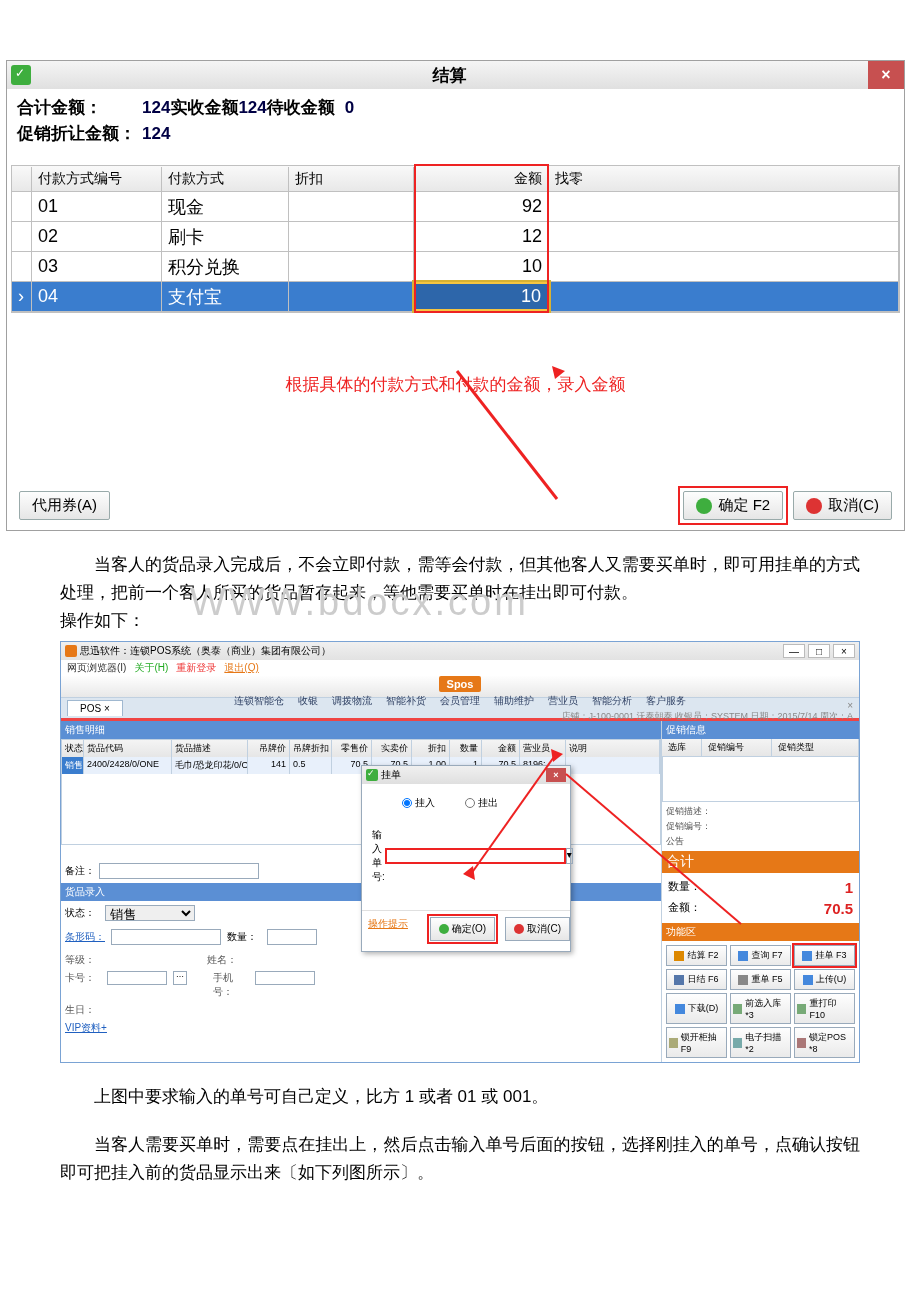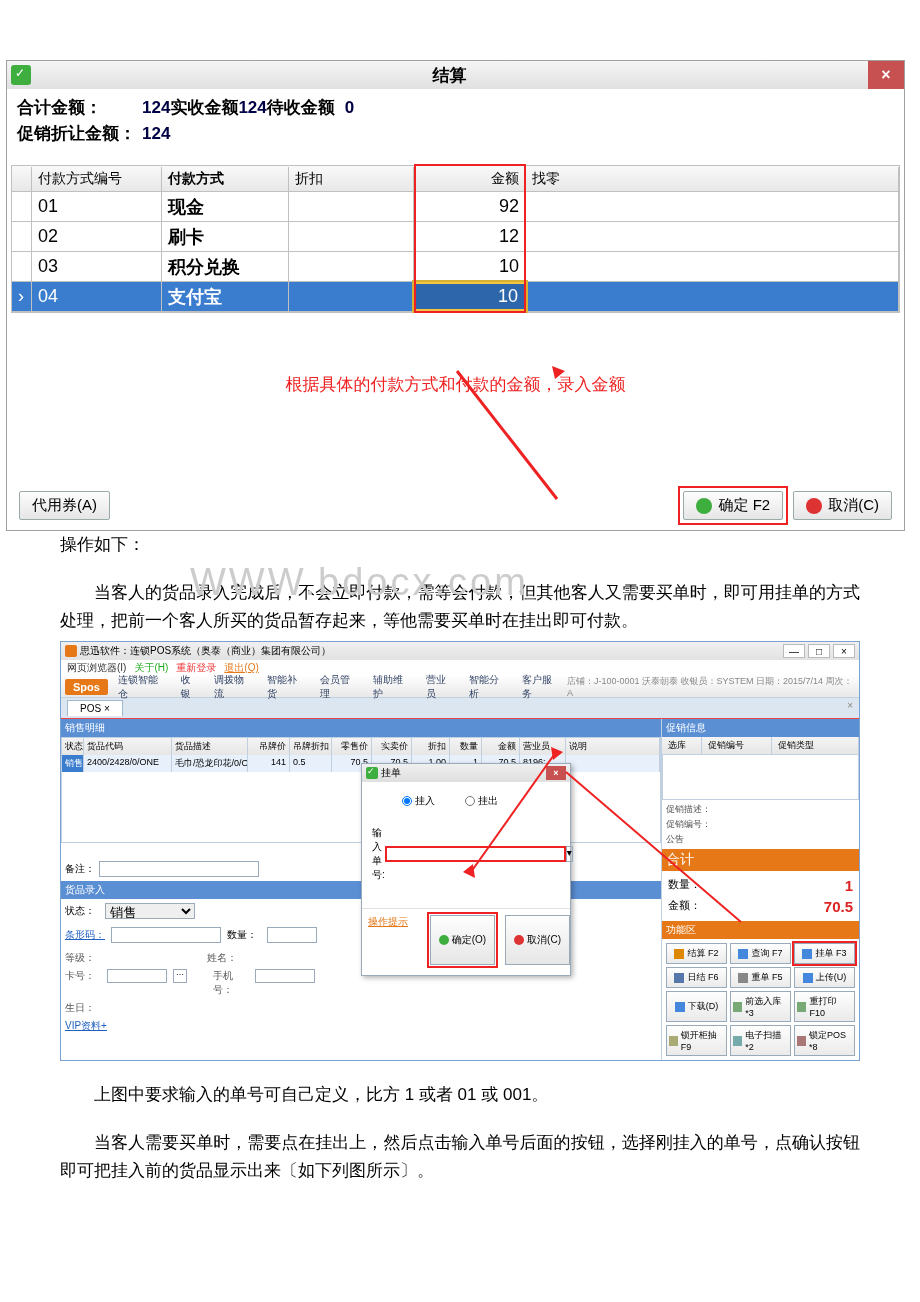--- a/index.html
+++ b/index.html
@@ -21,23 +21,23 @@
   .settle-summary .col6{width:40px; color:#004;}
   .settle-summary .line{line-height:26px;}
   
   .pay-table { margin: 0 4px; border:1px solid #c0c0c0;}
   .pay-row { display:flex; border-bottom:1px solid #c0c0c0; height:26px; align-items:center;}
   .pay-row.header{ background:linear-gradient(#f9f9f9,#e8e8e8); font-size:14px; padding-top:1px;}
   .pay-row.body{ font-size:18px; height:30px;}
   .pay-row .c{ border-right:1px solid #c0c0c0; padding:2px 6px; height:100%; display:flex; align-items:center;}
   .pay-row .c0{ width:20px;}
   .pay-row .c1{ width:130px;}
-  .pay-row .c2{ width:127px;font-weight:bold;}
+  .pay-row .c2{ width:127px;}
   .pay-row .c3{ width:125px;}
-  .pay-row .c4{ width:112px; justify-content:flex-end;}
+  .pay-row .c4{ width:135px; justify-content:flex-end;}
   .pay-row .c5{ flex:1;}
   .pay-row.sel{ background:#3a7dce; color:#fff;}
   .pay-row.sel .c4{ background:#2d66aa; border:2px solid #f5c542; outline:2px solid #d8b233;}
   .redbox{ position:relative;}
   .redbox::after{content:""; position:absolute; border:2px solid #e22; left:-2px; right:-2px; top:-120px; bottom:-4px; pointer-events:none;}
   
   .anno-line{ position:relative; height:100px;}
   .anno-line svg{ position:absolute; left:0; top:-132px; z-index:5;}
   .anno-text{ text-align:center; color:#e22; font-size:17px; margin-top:60px;}
   
@@ -58,26 +58,26 @@
   .pos { margin:6px 60px 0 60px; border:1px solid #7aa3d4; font-size:11px; background:#fff;}
   .pos-title{ background:linear-gradient(#f0f0f0,#e2e2e2); height:18px; display:flex; align-items:center; padding:0 4px; font-size:10px;}
   .pos-title .ico{width:12px;height:12px;background:#e67817;border-radius:2px;margin-right:3px;}
   .pos-title .right{margin-left:auto; display:flex; gap:3px;}
   .pos-title .wbtn{width:22px;height:14px; border:1px solid #bbb; background:#fff; display:flex; align-items:center; justify-content:center;}
   .pos-menu{ height:16px; display:flex; gap:8px; padding:2px 6px; font-size:10px; align-items:center;}
   .pos-menu .m{color:#333;}
   .pos-menu .mr{color:#e33;}
   .pos-menu .mg{color:#2a2;}
   .pos-menu .ma{color:#e67817;text-decoration:underline;}
-  .pos-topbar{display:flex; align-items:center; background:linear-gradient(#fefefe,#e8e8e8); height:22px; border-bottom:1px solid #c0d0e0;}
+  .pos-topbar{display:flex; align-items:center; background:linear-gradient(#fefefe,#e8e8e8); height:22px; border-bottom:1px solid #c0d0e0;flex-direction:column;}
   .pos-logo{background:#e67817; color:#fff; font-weight:bold; padding:2px 8px; font-size:11px; border-radius:2px; margin:0 4px;}
   .pos-nav{display:flex; gap:2px; font-size:10px;}
   .pos-nav span{padding:2px 6px; color:#346;}
   .pos-info{margin-left:auto; font-size:9px; color:#888; padding-right:6px;}
-  .pos-tab{background:#dce6f0; padding:2px 6px; font-size:10px; border-bottom:1px solid #ef4444;}
+  .pos-tab{background:#dce6f0; padding:2px 6px; font-size:10px; border-bottom:3px solid #ef4444;}
   .pos-tab .tab{ display:inline-block; padding:2px 12px; background:#fff; border:1px solid #a0b8d0; border-bottom:none; font-size:10px;}
   .pos-body{display:flex;}
   .pos-left{flex:1; min-width:0;}
   .pos-right{width:198px; border-left:1px solid #c0d0e0;}
   
   .sec-hdr{background:#5b8fd4; color:#fff; font-size:10px; padding:2px 4px;}
   .sec-hdr2{background:#e67817; color:#fff; font-size:14px; padding:2px 4px;}
   .sale-grid{border:1px solid #c0d0e0;}
   .sale-head{display:flex; background:linear-gradient(#f4f4f4,#e6e6e6); font-size:9px;}
   .sale-head>div, .sale-row>div{border-right:1px solid #c0d0e0; padding:2px 3px; white-space:nowrap; overflow:hidden;}
@@ -95,21 +95,21 @@
   .hold-body{padding:12px 10px;}
   .hold-radio{display:flex; gap:30px; margin-bottom:18px; padding-left:30px;}
   .hold-radio label{display:flex; align-items:center; gap:3px;}
   .hold-radio input{width:10px;height:10px;}
   .hold-row{display:flex; align-items:center; margin-bottom:14px;}
   .hold-row .lbl{width:46px;}
   .hold-row input{flex:1; border:1px solid #9ab; height:16px;}
   .hold-row .redframe{border:2px solid #e22 !important;}
   .hold-foot{display:flex; justify-content:center; gap:10px; padding:6px 0 10px; border-top:1px solid #e0e0e0;}
   .hold-foot .link{color:#e67817; margin-right:auto; margin-left:6px; text-decoration:underline;}
-  .sbtn{display:inline-flex; align-items:center; padding:17px 8px; border:1px solid #9ab; background:linear-gradient(#fefefe,#e6e6e6); font-size:10px; gap:3px;}
+  .sbtn{display:inline-flex; align-items:center; padding:4px 8px; border:1px solid #9ab; background:linear-gradient(#fefefe,#e6e6e6); font-size:10px; gap:3px;}
   .sbtn .bi{width:10px;height:10px; border-radius:5px;}
   .sbtn.okred{ position:relative;}
   .sbtn.okred::before{content:""; position:absolute; left:-4px;right:-4px;top:-4px;bottom:-4px; border:2px solid #e22;}
   
   .sale-area{position:relative; min-height:120px;}
   .remarks{display:flex; padding:4px; font-size:10px; gap:4px; align-items:center;}
   .remarks input{flex:1; max-width:160px; border:1px solid #9ab; height:16px;}
   .entry{background:#5b8fd4; color:#fff; font-size:10px; padding:2px 4px;}
   .entry-row{display:flex; padding:4px; align-items:center; gap:6px; font-size:10px;}
   .entry-row .lbl{min-width:34px;}
@@ -231,22 +231,22 @@
     <div style="width:10px"></div>
     <div class="btn">
         <span class="ic" style="background:#d33"></span>
         <span>取消(C)</span>
       </div>
   </div>
 </div>
 
 <div class="rel">
   <div class="watermark" style="top:30px;">WWW.bdocx.com</div>
+  <p class="para indent">当客人的货品录入完成后，不会立即付款，需等会付款，但其他客人又需要买单时，即可用挂单的方式处理，把前一个客人所买的货品暂存起来，等他需要买单时在挂出即可付款。</p>
   <p class="para" style="margin-top:0">操作如下：</p>
-  <p class="para indent">当客人的货品录入完成后，不会立即付款，需等会付款，但其他客人又需要买单时，即可用挂单的方式处理，把前一个客人所买的货品暂存起来，等他需要买单时在挂出即可付款。</p>
 </div>
 
 <div class="pos">
   <div class="pos-title">
     <div class="ico"></div>
     <span>思迅软件：连锁POS系统（奥泰（商业）集团有限公司）</span>
     <div class="right">
       <div class="wbtn">—</div>
       <div class="wbtn">□</div>
       <div class="wbtn">×</div>

